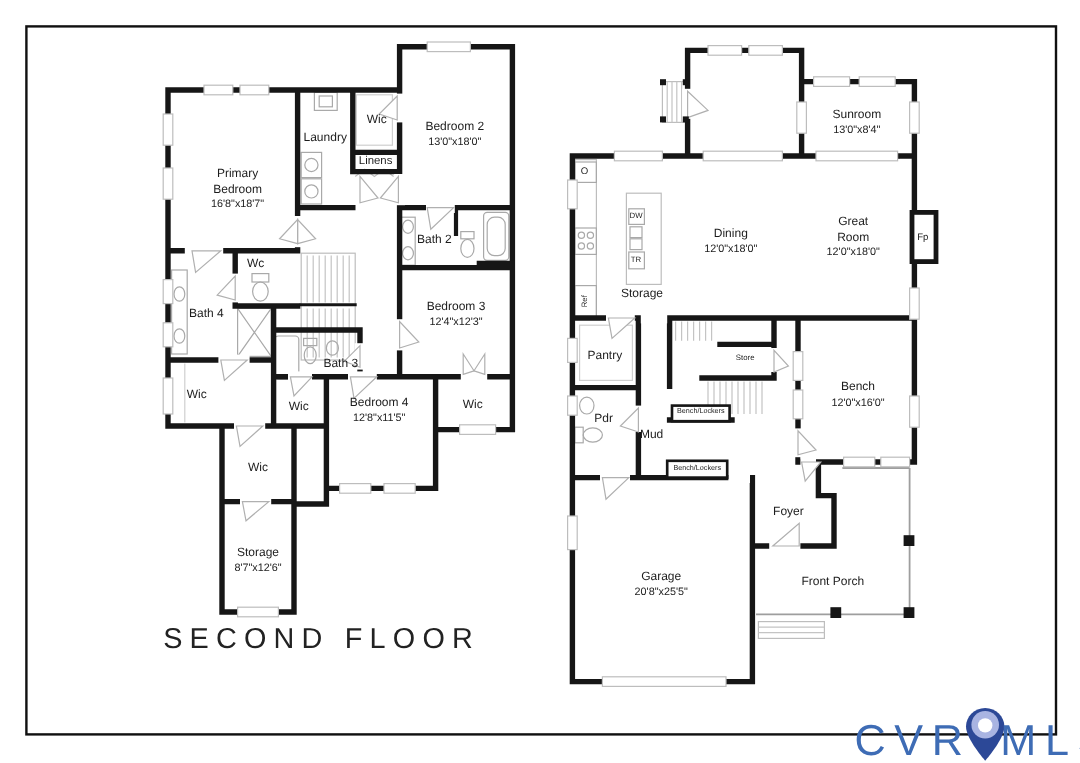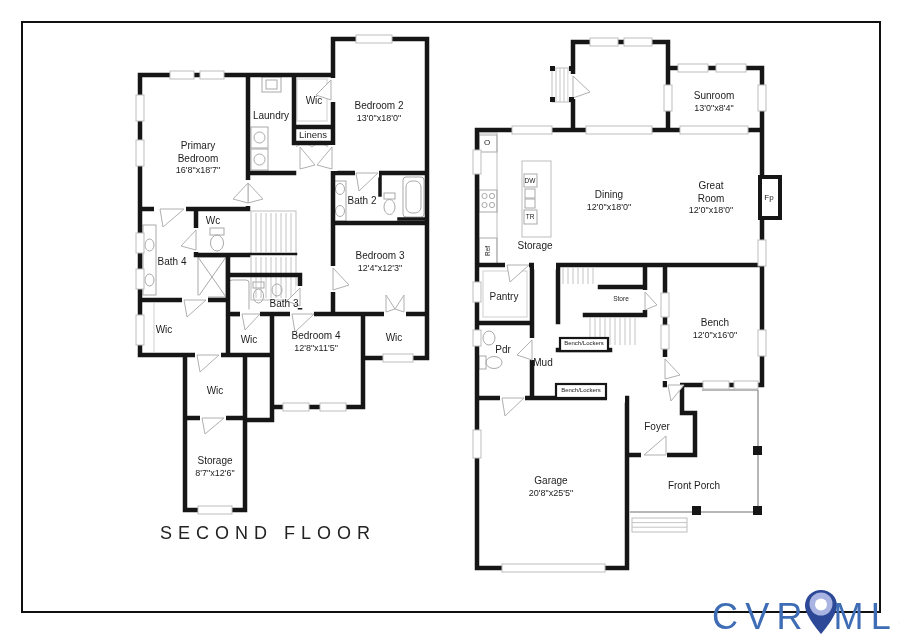--- a/index.html
+++ b/index.html
@@ -7,21 +7,21 @@
          font-family:"Liberation Sans",sans-serif;}
   .frame{position:absolute;left:21px;top:21px;width:856px;height:588px;border:2px solid #101010;}
   #plan-svg{position:absolute;left:0;top:0;}
   .lbl{position:absolute;transform:translate(-50%,-50%);font-size:10px;color:#1c1c1c;
        text-align:center;line-height:1.25;white-space:nowrap;}
   .lbl.wrap{white-space:normal;}
   .lbl .dims{font-size:9px;}
   .t7{font-size:6.5px;}
   .t8{font-size:8px;}
   .rot{transform:translate(-50%,-50%) rotate(-90deg);}
-  .floor-title{position:absolute;transform:translate(-50%,-50%);font-size:18px;letter-spacing:6px;
+  .floor-title{position:absolute;transform:translate(-50%,-50%);font-size:24px;letter-spacing:6px;
        color:#222;font-weight:500;white-space:nowrap;}
   .logo{position:absolute;left:712px;top:589px;display:flex;align-items:center;
         color:#3e6cb5;font-size:36px;letter-spacing:0.2em;font-weight:400;}
   .logo .pin{margin:0 -4px 10px -6px;}
 </style>
 </head>
 <body>
 
 <div id="stage">
   <div class="frame"></div>

